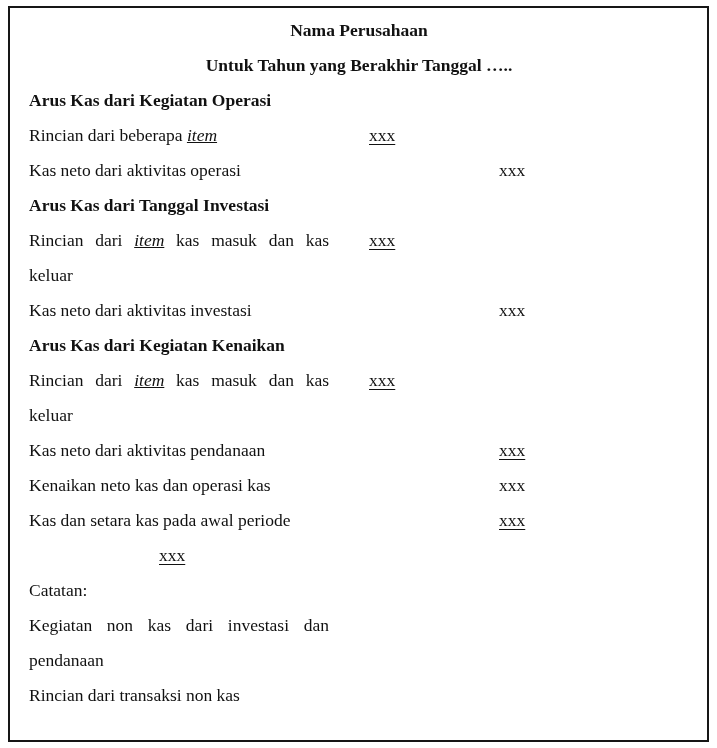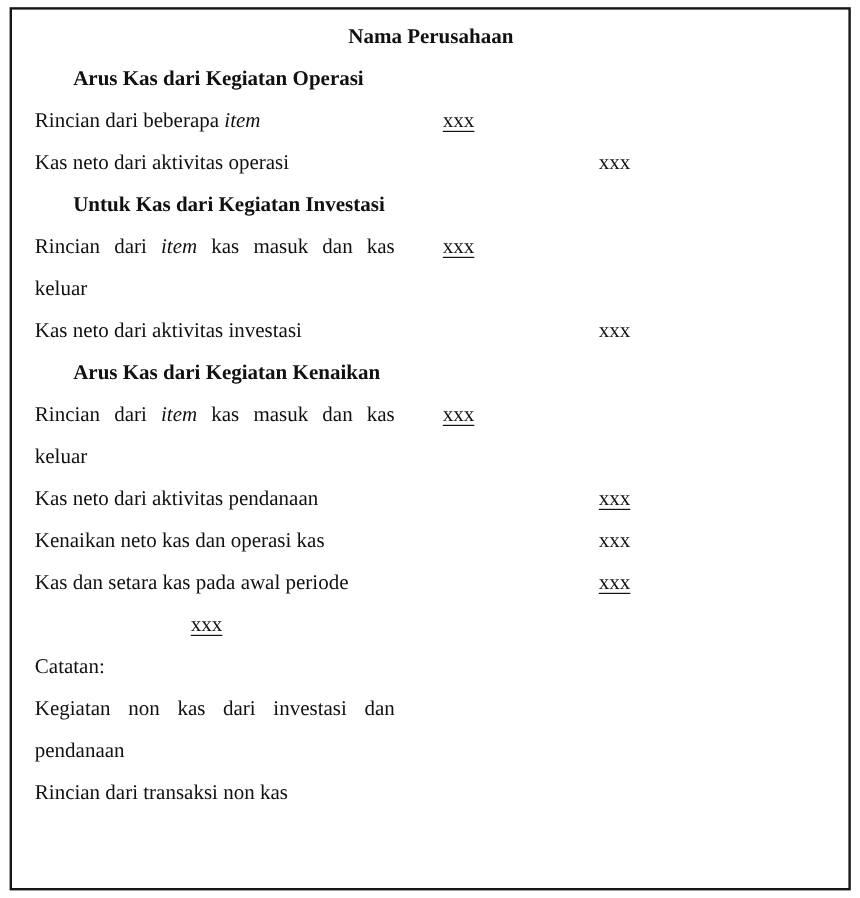--- a/index.html
+++ b/index.html
@@ -27,55 +27,55 @@
   }
   .row {
     display: flex;
     align-items: flex-start;
     font-size: 17.5px;
     line-height: 35px;
   }
   .row.heading {
     display: block;
     font-weight: bold;
-    margin-left: 32px;
   }
   .label {
     width: 300px;
     margin-right: 40px;
     flex: none;
   }
   .label.justify { text-align: justify; }
   .col1 { width: 130px; flex: none; }
   .col2 { flex: 1; }
   .u {
     text-decoration: underline;
     text-decoration-thickness: 1.4px;
     text-underline-offset: 3px;
   }
-  i { font-style: italic; }
+  i { font-style: italic; text-decoration: underline; }
 </style>
 </head>
 <body>
 
 <div class="sheet">
   <div class="title-line">Nama Perusahaan</div>
+  <div class="title-line">Untuk Tahun yang Berakhir Tanggal …..</div>
   <div id="rows">
       <div class="row heading">Arus Kas dari Kegiatan Operasi</div>
       <div class="row">
         <div class="label"><span>Rincian dari beberapa </span><i>item</i></div>
         <div class="col1"><span class="u">xxx</span></div>
         <div class="col2"></div>
       </div>
       <div class="row">
         <div class="label"><span>Kas neto dari aktivitas operasi</span></div>
         <div class="col1"></div>
         <div class="col2"><span class="">xxx</span></div>
       </div>
-      <div class="row heading">Untuk Kas dari Kegiatan Investasi</div>
+      <div class="row heading">Arus Kas dari Tanggal Investasi</div>
       <div class="row">
         <div class="label justify"><span>Rincian dari </span><i>item</i><span> kas masuk dan kas keluar</span></div>
         <div class="col1"><span class="u">xxx</span></div>
         <div class="col2"></div>
       </div>
       <div class="row">
         <div class="label"><span>Kas neto dari aktivitas investasi</span></div>
         <div class="col1"></div>
         <div class="col2"><span class="">xxx</span></div>
       </div>

